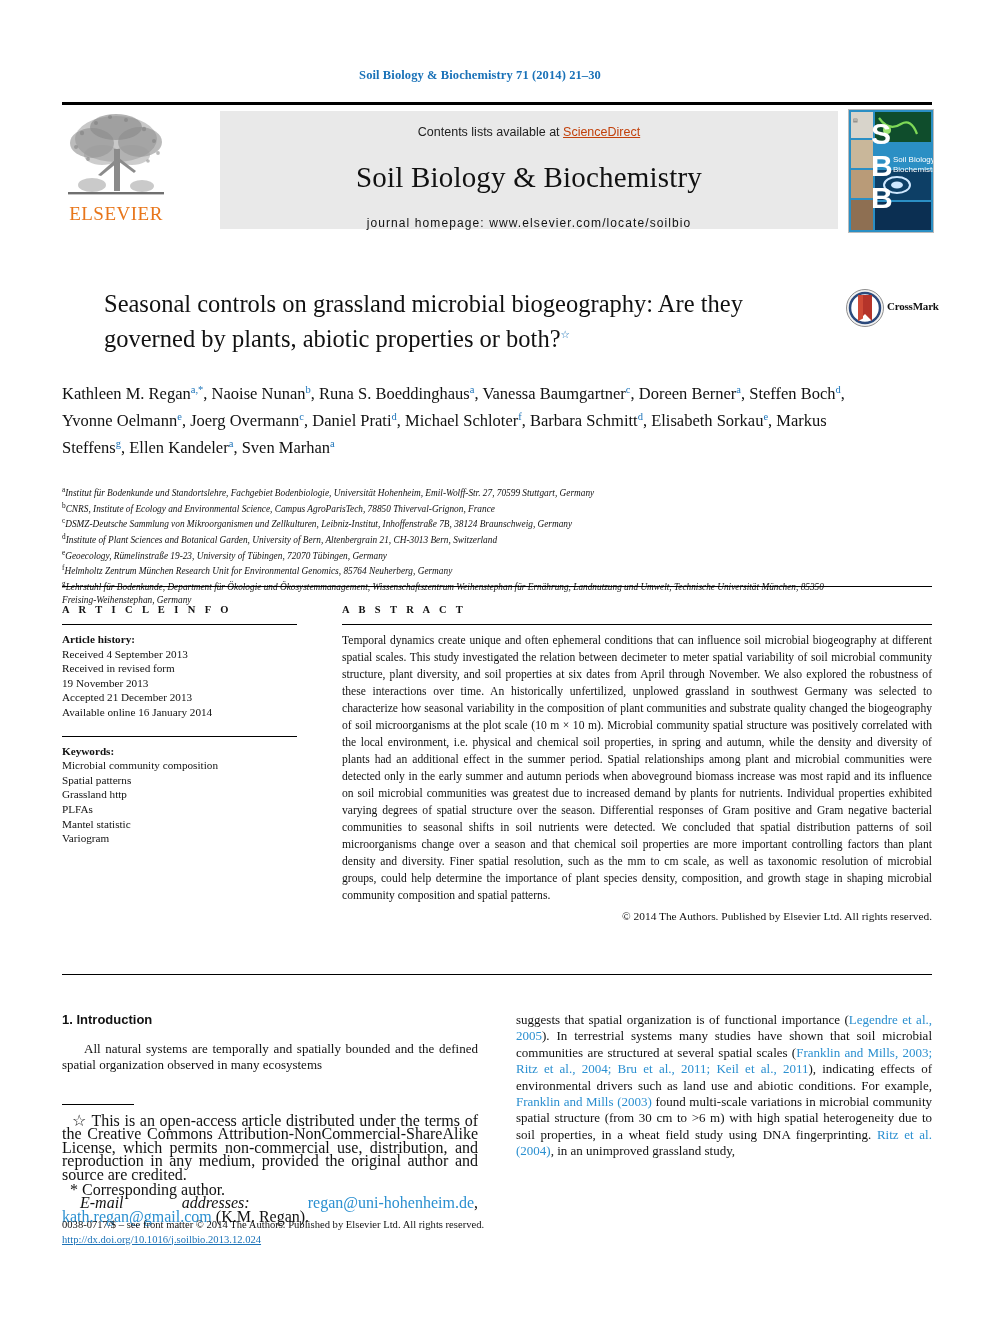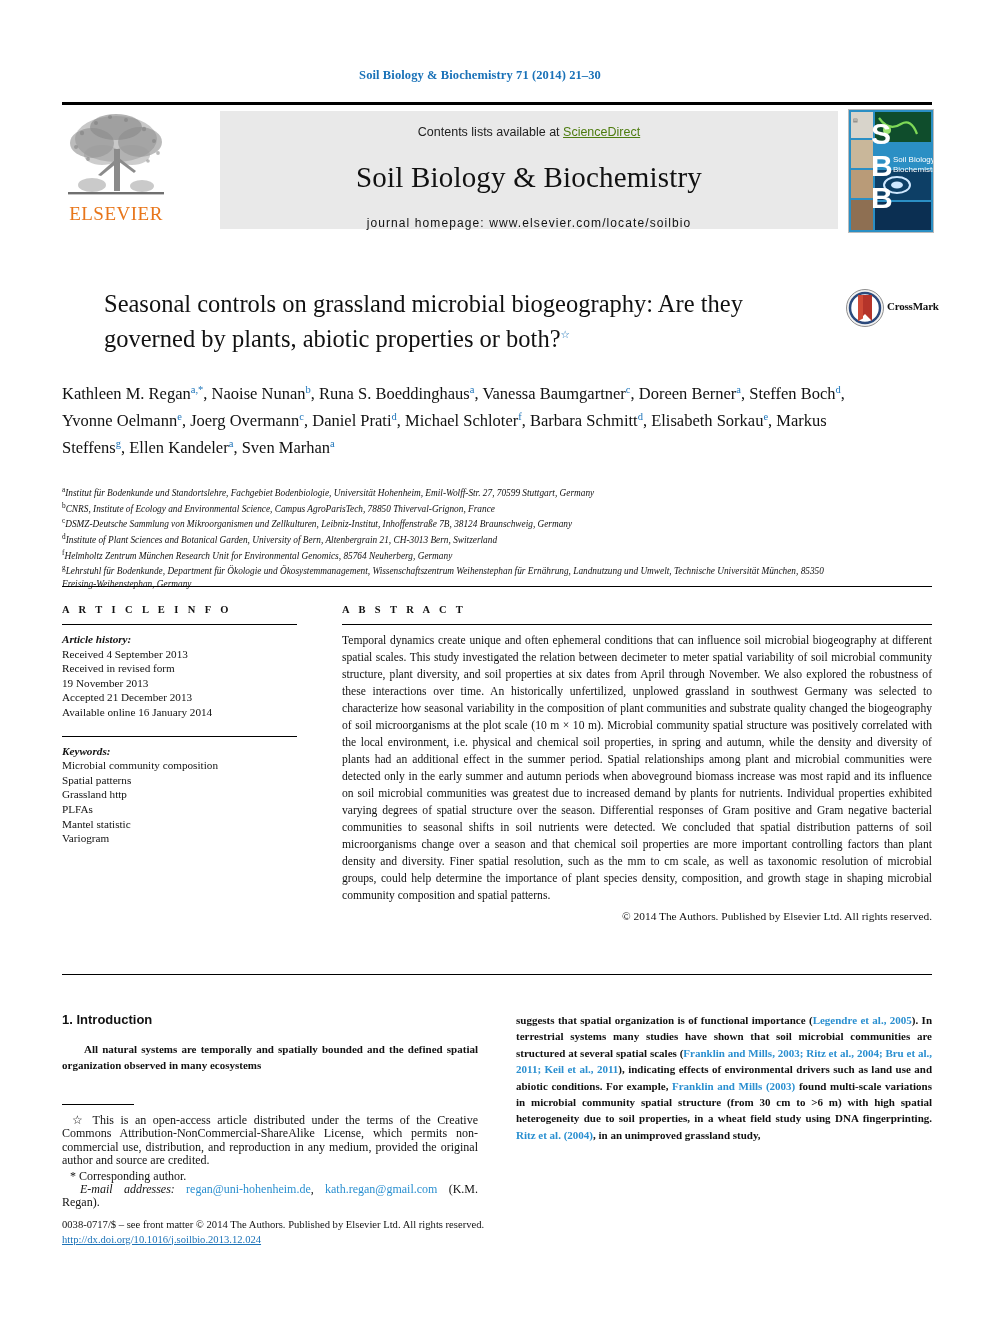--- a/index.html
+++ b/index.html
@@ -66,21 +66,21 @@
     background: #e9e9e9;
     text-align: center;
   }
   .contents-line {
     padding-top: 14px;
     font-family: "Liberation Sans", sans-serif;
     font-size: 12.5px;
     color: #222;
   }
   .sciencedirect {
-    color: #4d7c0f;
+    color: #c2410c;
   }
   .journal-title {
     margin-top: 22px;
     font-family: "Liberation Serif", serif;
     font-size: 29px;
     color: #111;
     letter-spacing: .2px;
   }
   .homepage-line {
     margin-top: 22px;
@@ -172,21 +172,21 @@
   }
   .thin-rule {
     border-top: 1px solid #000;
     margin: 9px 0 7px 0;
   }
   .info-body {
     font-size: 11.2px;
     line-height: 14.6px;
     color: #111;
   }
-  .info-body .lbl { font-style: italic; font-weight: bold; }
+  .info-body .lbl { font-weight: bold; }
 
   
   .abs-col {
     position: absolute;
     left: 342px; top: 604px;
     width: 590px;
   }
   .abs-text {
     font-size: 11.6px;
     line-height: 17px;
@@ -218,45 +218,44 @@
     width: 416px;
   }
   h2.sectionhead {
     margin: 0 0 14px 0;
     font-family: "Liberation Sans", sans-serif;
     font-size: 13px;
     font-weight: bold;
     color: #111;
   }
   .body-text {
-    font-size: 11px;
+    font-size: 13px;
     line-height: 16.4px;
     text-align: justify;
     color: #111;
     margin: 0;
-    font-weight: bold;
   }
   .body-text.indent { text-indent: 22px; }
   a.ref, .ref {
     color: #2a8fd0;
     text-decoration: none;
   }
 
   
   .footnote-rule {
     position: absolute;
     left: 62px; top: 1104px;
     width: 72px;
     border-top: 1px solid #000;
   }
   .footnotes {
     position: absolute;
     left: 62px; top: 1114px;
     width: 416px;
-    font-size: 12px;
+    font-size: 16px;
     line-height: 13.4px;
     text-align: justify;
     color: #111;
   }
   .footnotes .fn-para { text-indent: 10px; }
   .footnotes .corr { text-indent: 8px; margin-top: 2px; }
   .footnotes .emails { text-indent: 18px; }
   .footnotes .lbl-i { font-style: italic; }
 
   .colophon {
@@ -363,20 +362,21 @@
 
   <div class="authors">
     <span>Kathleen M. Regan<sup class="aff">a,*</sup>, Naoise Nunan<sup class="aff">b</sup>, Runa S. Boeddinghaus<sup class="aff">a</sup>, Vanessa Baumgartner<sup class="aff">c</sup>, Doreen Berner<sup class="aff">a</sup>, Steffen Boch<sup class="aff">d</sup>, Yvonne Oelmann<sup class="aff">e</sup>, Joerg Overmann<sup class="aff">c</sup>, Daniel Prati<sup class="aff">d</sup>, Michael Schloter<sup class="aff">f</sup>, Barbara Schmitt<sup class="aff">d</sup>, Elisabeth Sorkau<sup class="aff">e</sup>, Markus Steffens<sup class="aff">g</sup>, Ellen Kandeler<sup class="aff">a</sup>, Sven Marhan<sup class="aff">a</sup></span>
   </div>
 
   <div class="affiliations">
     <div><sup>a</sup><span>Institut für Bodenkunde und Standortslehre, Fachgebiet Bodenbiologie, Universität Hohenheim, Emil-Wolff-Str. 27, 70599 Stuttgart, Germany</span></div>
     <div><sup>b</sup><span>CNRS, Institute of Ecology and Environmental Science, Campus AgroParisTech, 78850 Thiverval-Grignon, France</span></div>
     <div><sup>c</sup><span>DSMZ-Deutsche Sammlung von Mikroorganismen und Zellkulturen, Leibniz-Institut, Inhoffenstraße 7B, 38124 Braunschweig, Germany</span></div>
     <div><sup>d</sup><span>Institute of Plant Sciences and Botanical Garden, University of Bern, Altenbergrain 21, CH-3013 Bern, Switzerland</span></div>
+    <div><sup>e</sup><span>Geoecology, Rümelinstraße 19-23, University of Tübingen, 72070 Tübingen, Germany</span></div>
     <div><sup>f</sup><span>Helmholtz Zentrum München Research Unit for Environmental Genomics, 85764 Neuherberg, Germany</span></div>
     <div><sup>g</sup><span>Lehrstuhl für Bodenkunde, Department für Ökologie und Ökosystemmanagement, Wissenschaftszentrum Weihenstephan für Ernährung, Landnutzung und Umwelt, Technische Universität München, 85350 Freising-Weihenstephan, Germany</span></div>
   </div>
 
   <div class="rule-top"></div>
 
   <div class="info-col">
     <div class="sec-head">A R T I C L E  I N F O</div>
     <div class="thin-rule"></div>
     <div class="info-body">

